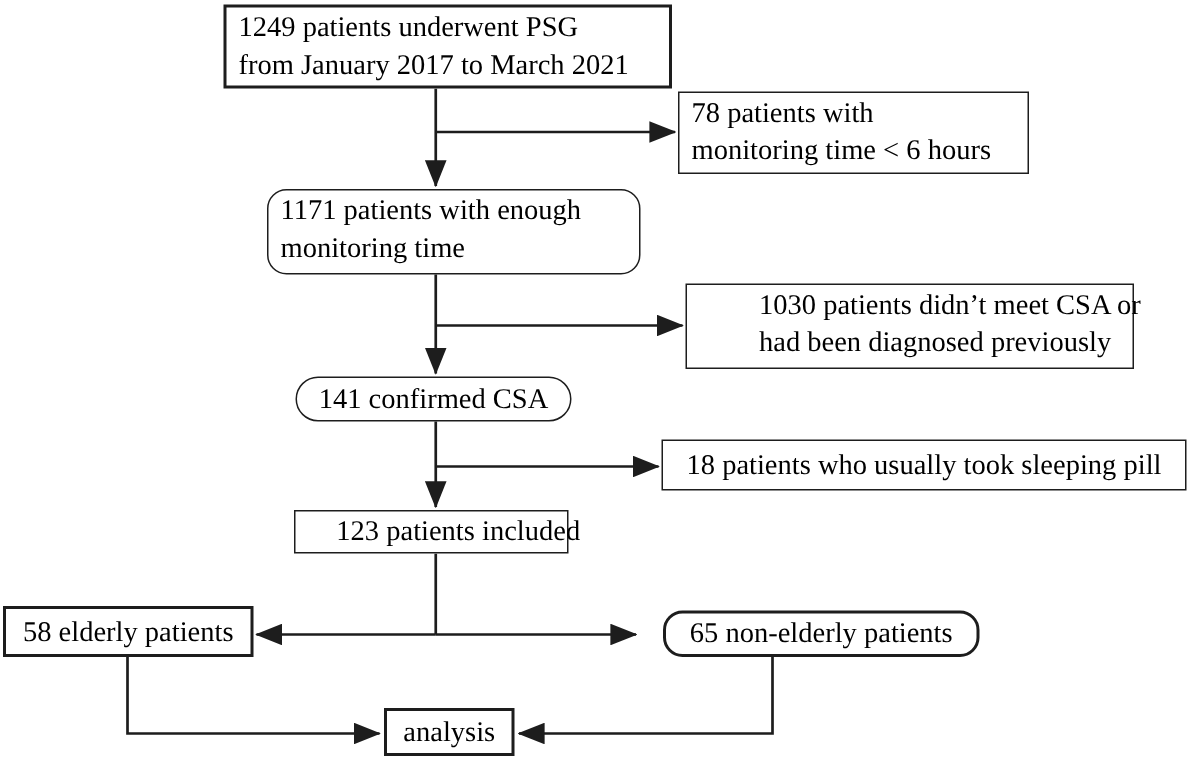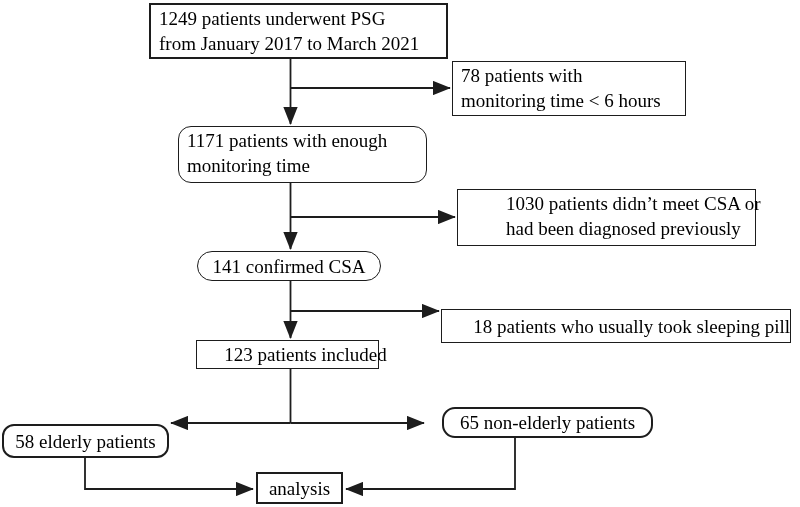--- a/index.html
+++ b/index.html
@@ -93,29 +93,29 @@
 
   <div class="box multi thin" style="left:457px; top:189px; width:299px; height:57px;padding-left:48px;">
     <span class="bline">1030 patients didn’t meet CSA or</span>
     <span class="bline">had been diagnosed previously</span>
   </div>
 
   <div class="box single thin" style="left:197px; top:251px; width:184px; height:30px;border-radius:15px;">
     <span>141 confirmed CSA</span>
   </div>
 
-  <div class="box single thin" style="left:441px; top:309px; width:350px; height:34px;justify-content:flex-end;">
+  <div class="box single thin" style="left:441px; top:293px; width:350px; height:34px;">
     <span>18 patients who usually took sleeping pill</span>
   </div>
 
   <div class="box single thin" style="left:196px; top:340px; width:183px; height:29px;padding-left:36px;">
     <span>123 patients included</span>
   </div>
 
-  <div class="box single" style="left:2px; top:424px; width:167px; height:34px;border-radius:12px;">
+  <div class="box single" style="left:2px; top:404px; width:167px; height:34px;">
     <span>58 elderly patients</span>
   </div>
 
   <div class="box single" style="left:442px; top:407px; width:211px; height:31px;border-radius:13px;">
     <span>65 non-elderly patients</span>
   </div>
 
   <div class="box single" style="left:256px; top:472px; width:87px; height:32px;">
     <span>analysis</span>
   </div>

